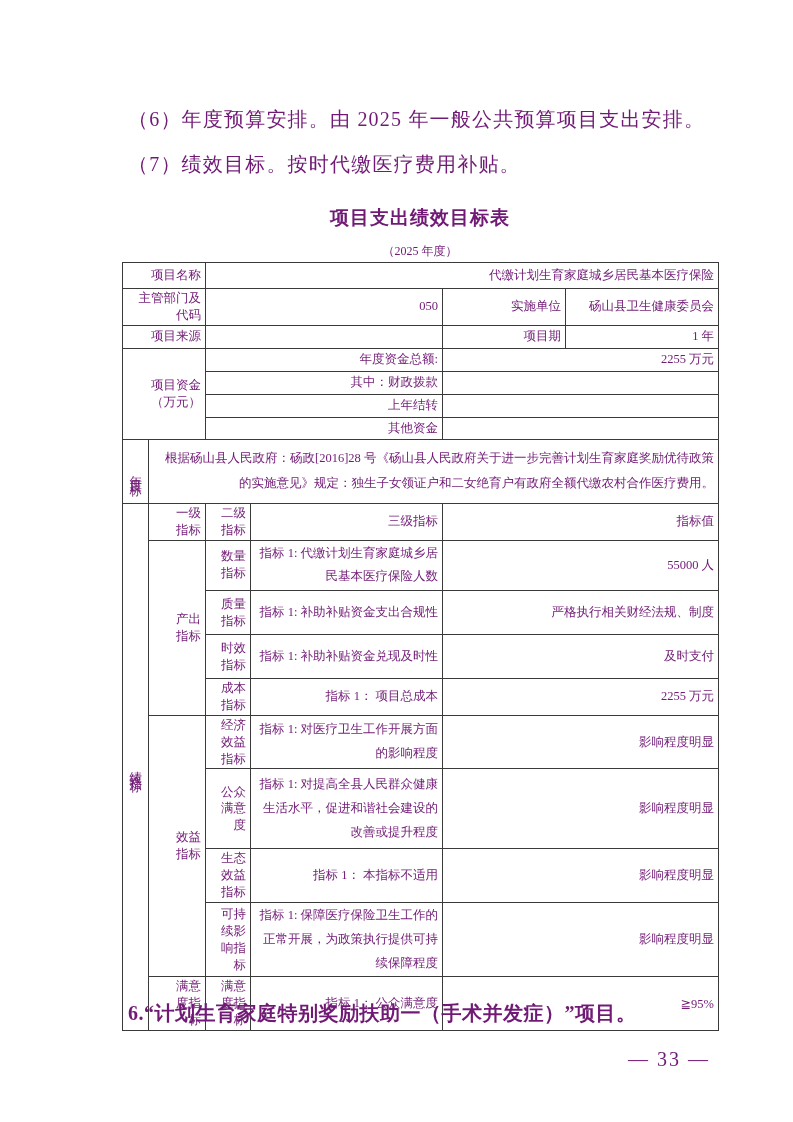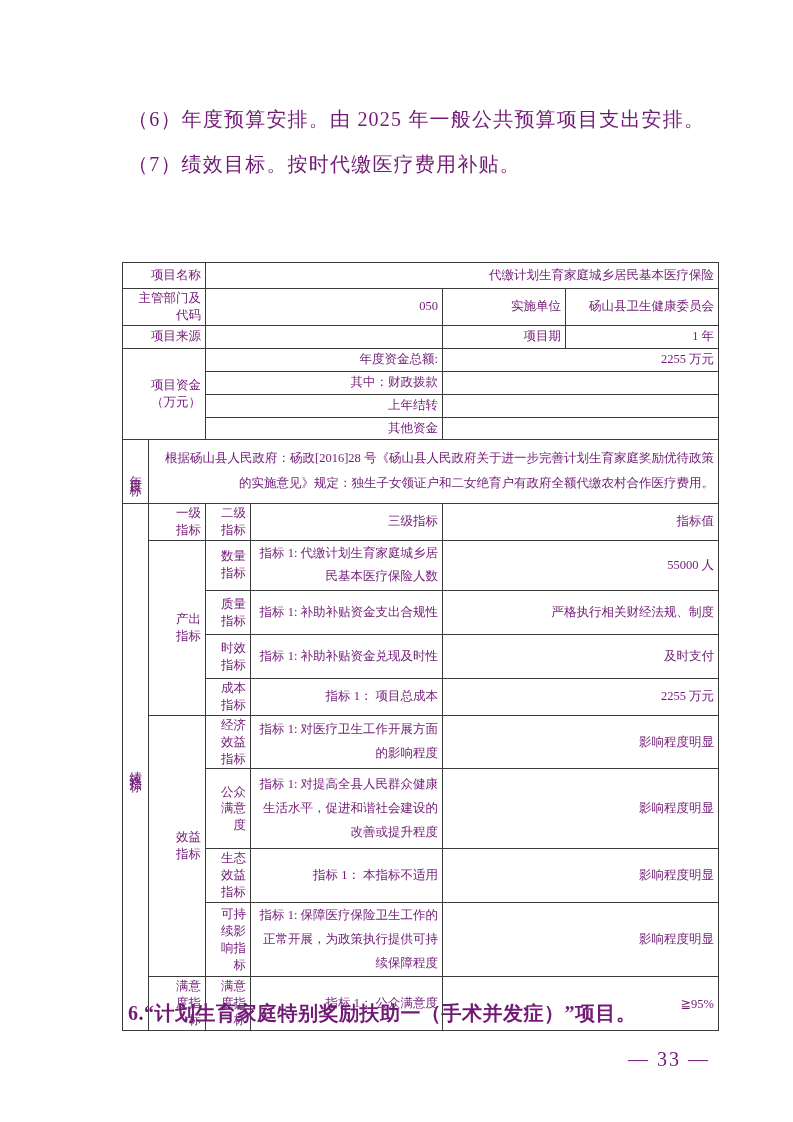--- a/index.html
+++ b/index.html
@@ -68,20 +68,22 @@
   }
 </style>
 </head>
 <body>
 
 <div class="page">
 
   <div class="para para1">（6）年度预算安排。由 2025 年一般公共预算项目支出安排。</div>
   <div class="para para2">（7）绩效目标。按时代缴医疗费用补贴。</div>
 
+  <div class="tbl-title">项目支出绩效目标表</div>
+  <div class="tbl-subtitle">（2025 年度）</div>
 
   <table class="main">
     <colgroup>
       <col style="width:26px">
         <col style="width:57px">
         <col style="width:45px">
       <col style="width:192px">
         <col style="width:123px">
         <col style="width:153px">
     </colgroup>

